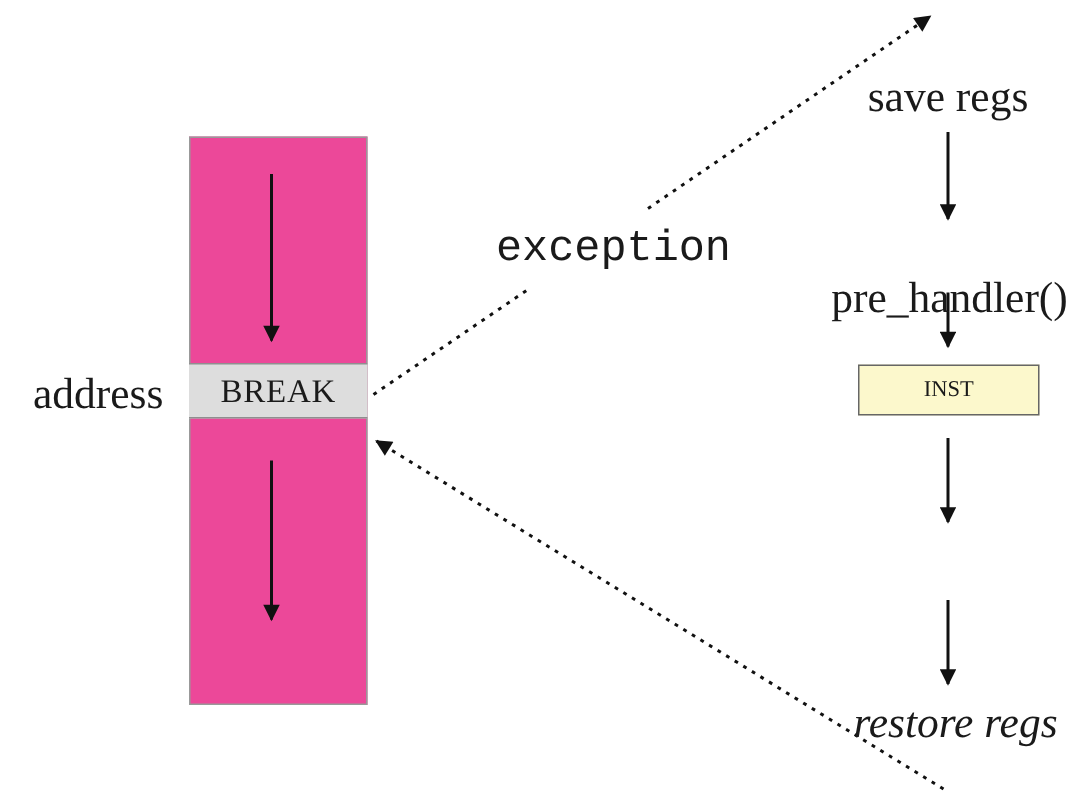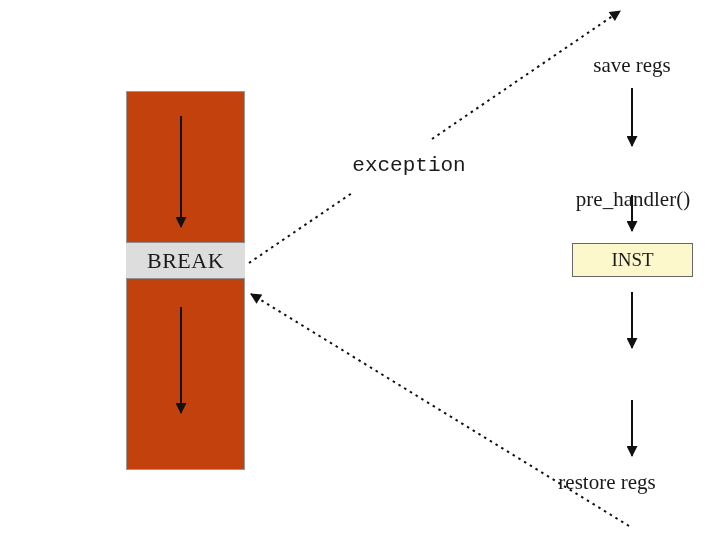--- a/index.html
+++ b/index.html
@@ -12,51 +12,51 @@
     font-family: "Liberation Serif", "DejaVu Serif", serif;
     color: #1a1a1a;
     overflow: hidden;
   }
   .layer-svg { position: absolute; left: 0; top: 0; z-index: 1; }
   .code-box {
     position: absolute;
     left: 126px; top: 91px;
     width: 117px; height: 377px;
     border: 1px solid #999999;
-    background: #c2410c;
+    background: #ec4899;
     z-index: 0;
   }
   .break-cell {
     position: absolute;
     left: -1px; right: -1px;
     top: 150px; height: 35px;
     background: var(--break_fill, #dddddd);
     border-top: 1px solid #8f8f8f;
     border-bottom: 1px solid #8f8f8f;
     display: flex; align-items: center; justify-content: center;
     font-size: 22px;
     letter-spacing: 0.5px;
     z-index: 2;
   }
   .lbl {
     position: absolute;
     z-index: 2;
-    font-size: 21px;
+    font-size: 29px;
     line-height: 28px;
     white-space: nowrap;
   }
   .lbl.centered { text-align: center; transform: translateX(-50%); }
   .inst-box {
     position: absolute;
     left: 572px; top: 243px;
     width: 119px; height: 32px;
     background: var(--inst_fill, #fcf8cc);
     border: 1px solid var(--inst_border, #666666);
     display: flex; align-items: center; justify-content: center;
-    font-size: 19px;
+    font-size: 15px;
     z-index: 2;
   }
   .arrow-line { stroke: var(--arrow, #111111); stroke-width: 2; fill: none; }
   .dotted { stroke-dasharray: 2.5 4.2; }
 </style>
 </head>
 <body>
 
 <div id="canvas" style="--background: #ffffff; --break_fill: #dddddd; --inst_fill: #fcf8cc; --inst_border: #666666; --box_border: #999999; --arrow: #111111;">
 
@@ -78,25 +78,26 @@
     <line class="arrow-line" x1="632" y1="195" x2="632" y2="231" marker-end="url(#ah)"></line>
     <line class="arrow-line" x1="632" y1="292" x2="632" y2="348" marker-end="url(#ah)"></line>
     <line class="arrow-line" x1="632" y1="400" x2="632" y2="456" marker-end="url(#ah)"></line>
 
     <line class="arrow-line dotted" x1="249" y1="263" x2="352" y2="193"></line>
     <line class="arrow-line dotted" x1="432" y1="139" x2="620" y2="11" marker-end="url(#ah)"></line>
 
     <line class="arrow-line dotted" x1="629" y1="526" x2="251" y2="294" marker-end="url(#ah)"></line>
   </svg>
 
+  <div class="lbl" style="left:22px; top:249px;">address</div>
 
   <div class="lbl centered" style="left:409px; top:152px;font-family:Liberation Mono, monospace;">exception</div>
 
   <div class="lbl centered" style="left:632px; top:51px;">save regs</div>
 
   <div class="lbl centered" style="left:633px; top:157px;margin-top:28px;">pre_handler()</div>
 
   <div class="inst-box">INST</div>
 
 
-  <div class="lbl centered" style="left:607px; top:468px;">restore regs</div>
+  <div class="lbl centered" style="left:637px; top:468px;font-style:italic;">restore regs</div>
 
 </div>
 
 </body></html>

